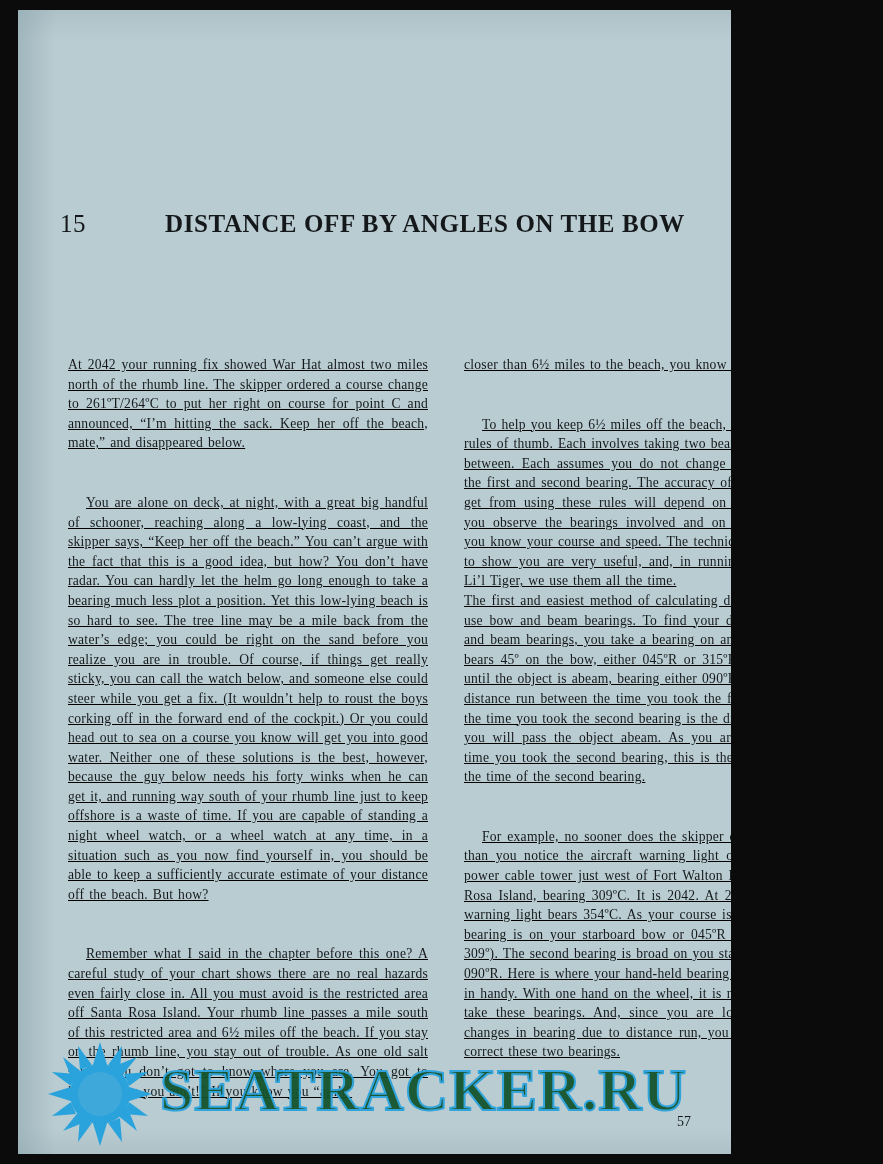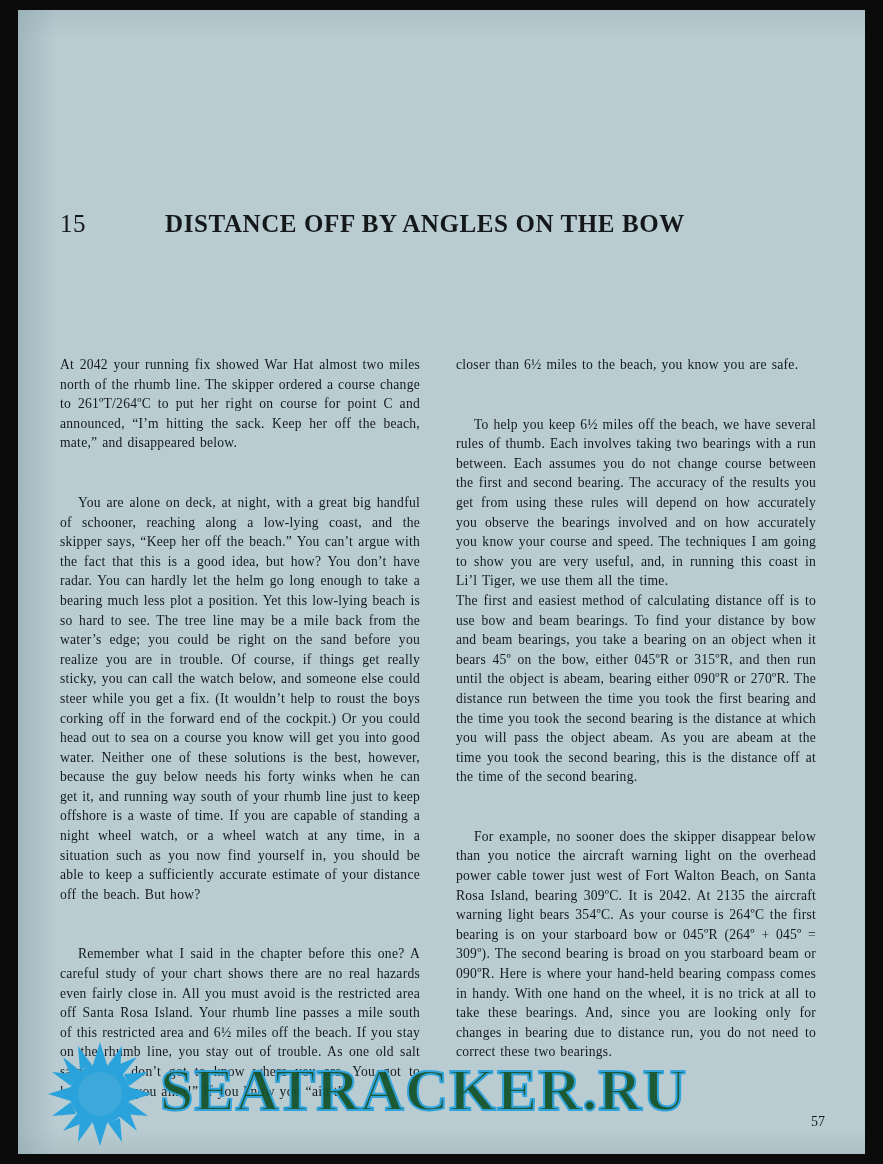--- a/index.html
+++ b/index.html
@@ -10,24 +10,25 @@
     width: 883px;
     height: 1164px;
     background: #0b0b0b;
     font-family: "Liberation Serif", serif;
     overflow: hidden;
   }
   .page {
     position: absolute;
     left: 18px;
     top: 10px;
-    width: 847px;
+    width: 682px;
     height: 1144px;
     background: #b9ccd2;
     overflow: hidden;
+    padding-left: 31px;
   }
   
   .page::before {
     content: "";
     position: absolute;
     inset: 0;
     background:
       linear-gradient(90deg, rgba(140,165,172,0.55) 0px, rgba(185,204,210,0) 38px),
       linear-gradient(180deg, rgba(150,172,178,0.35) 0px, rgba(185,204,210,0) 30px),
       linear-gradient(0deg, rgba(150,172,178,0.35) 0px, rgba(185,204,210,0) 26px);
@@ -53,25 +54,26 @@
     left: 135px;
     top: 0;
     font-size: 25px;
     color: #14181a;
     letter-spacing: 0.6px;
     font-weight: bold;
     margin-left: 12px;
   }
   .columns {
     position: absolute;
-    left: 42px;
+    left: 50px;
     top: 345px;
     width: 765px;
     display: flex;
     gap: 36px;
+    text-decoration: underline;
   }
   .col {
     width: 360px;
   }
   p {
     margin: 0;
     font-size: 13.6px;
     line-height: 19.6px;
     color: #15191b;
     text-align: justify;

